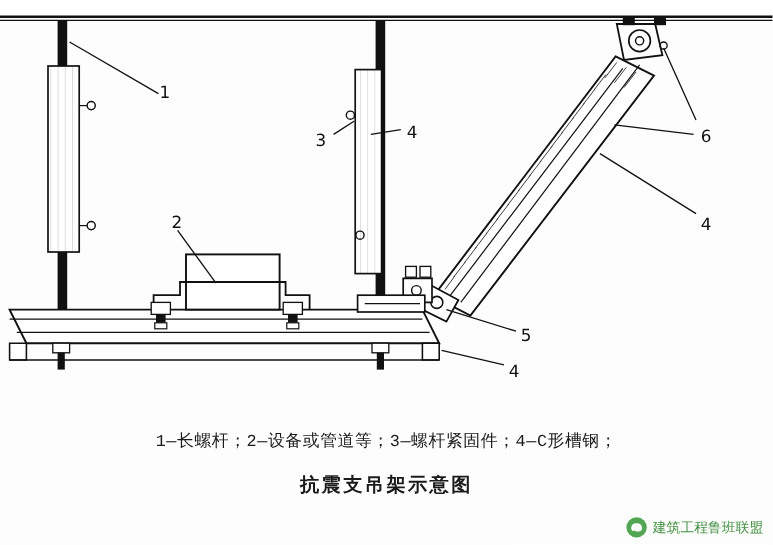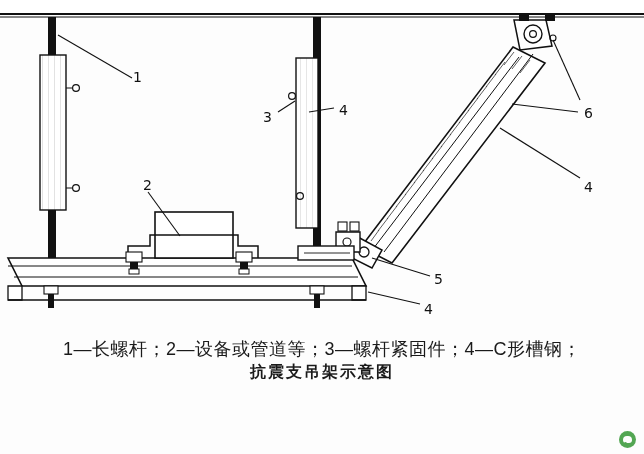--- a/index.html
+++ b/index.html
@@ -29,26 +29,28 @@
   }
   .caption-block {
     position: absolute;
     left: 0;
     top: 336px;
     width: 644px;
     text-align: center;
     color: #1a1a1a;
   }
   .legend-line {
-    font-size: 18px;
+    font-size: 14px;
     line-height: 26px;
     letter-spacing: 0.5px;
-    font-family: Liberation Sans, sans-serif;
+    font-family: Liberation Mono, monospace;
+    margin-top: 20px;
   }
   .fig-title {
+    margin-top: 12px;
     font-size: 16px;
     font-weight: bold;
     letter-spacing: 2px;
     font-family: "DejaVu Sans", "Liberation Sans", sans-serif;
   }
   .watermark {
     position: absolute;
     right: 8px;
     bottom: 6px;
     display: flex;
@@ -228,15 +230,16 @@
     </g>
   </svg>
 
   <div class="caption-block">
     <div class="legend-line">1—长螺杆；2—设备或管道等；3—螺杆紧固件；4—C形槽钢；</div>
     <div class="fig-title">抗震支吊架示意图</div>
   </div>
 
   <div class="watermark">
     <span class="wm-badge"></span>
+    <span>建筑工程鲁班联盟</span>
   </div>
 
 </div>
 
 </body></html>

